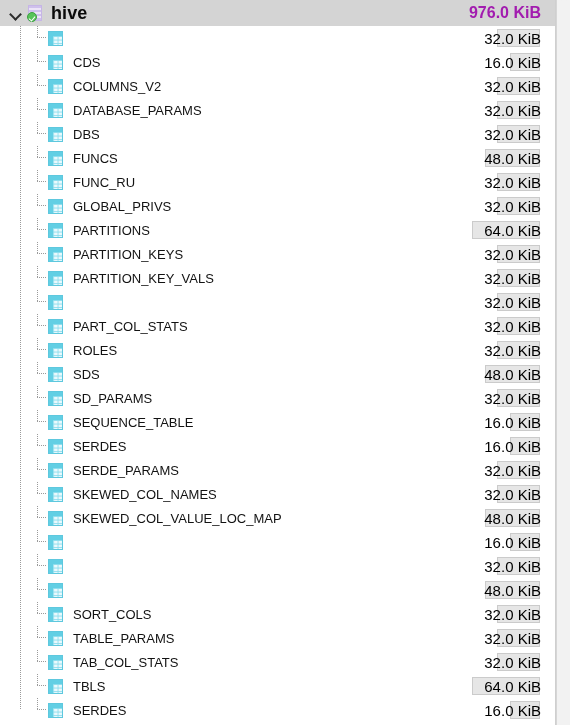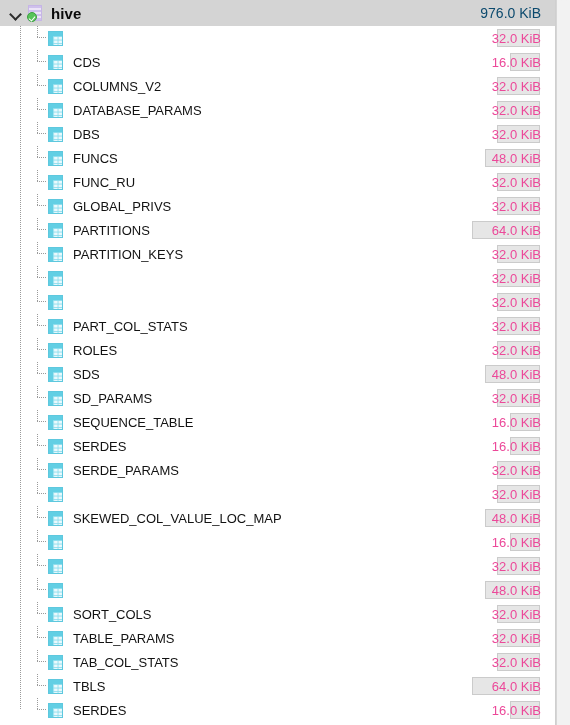--- a/index.html
+++ b/index.html
@@ -66,28 +66,28 @@
     box-sizing: border-box;
   }
 
   
   .row.header {
     background: #d4d4d4;
     height: 26px;
   }
   .row.header .db-name {
     font-weight: bold;
-    font-size: 15px;
+    font-size: 18px;
     color: #0a0a0a;
     letter-spacing: 0.1px;
   }
   .row.header .size-text {
-    font-weight: normal;
-    color: #0c4a6e;
-    font-size: 14px;
+    font-weight: bold;
+    color: #a21caf;
+    font-size: 16px;
   }
 
   .chevron {
     width: 16px;
     height: 16px;
     margin-left: 8px;
     flex: 0 0 16px;
     position: relative;
   }
   .chevron::before {
@@ -243,22 +243,22 @@
     right: 15px;
     top: 3px;
     height: 18px;
     background: #e6e6e6;
     border: 1px solid #cbcbcb;
     box-sizing: border-box;
   }
   .size-text {
     position: relative;
     margin-right: 14px;
-    color: #ec4899;
-    font-size: 13px;
+    color: #000000;
+    font-size: 15px;
     white-space: nowrap;
     z-index: 2;
   }
   .row.header .size-cell { width: 140px; }
   .row.header .size-text { margin-right: 14px; }
 </style>
 </head>
 <body>
 
 <div id="app">
@@ -450,20 +450,21 @@
           <span class="indent">
             <span class="guide-v"></span>
             <span class="guide-v2"></span>
             <span class="guide-h"></span>
           </span>
           <span class="tbl-icon">
             <span class="cells"></span>
             <span class="leftband"></span>
             <span class="hdr"></span>
           </span>
+          <span class="tbl-name">PARTITION_KEY_VALS</span>
           <span class="size-cell">
             <span class="size-bar" style="width: 43px;"></span>
             <span class="size-text">32.0 KiB</span>
           </span>
         </div>
         <div class="row table-row">
           <span class="indent">
             <span class="guide-v"></span>
             <span class="guide-v2"></span>
             <span class="guide-h"></span>
@@ -601,20 +602,21 @@
           <span class="indent">
             <span class="guide-v"></span>
             <span class="guide-v2"></span>
             <span class="guide-h"></span>
           </span>
           <span class="tbl-icon">
             <span class="cells"></span>
             <span class="leftband"></span>
             <span class="hdr"></span>
           </span>
+          <span class="tbl-name">SKEWED_COL_NAMES</span>
           <span class="size-cell">
             <span class="size-bar" style="width: 43px;"></span>
             <span class="size-text">32.0 KiB</span>
           </span>
         </div>
         <div class="row table-row">
           <span class="indent">
             <span class="guide-v"></span>
             <span class="guide-v2"></span>
             <span class="guide-h"></span>

